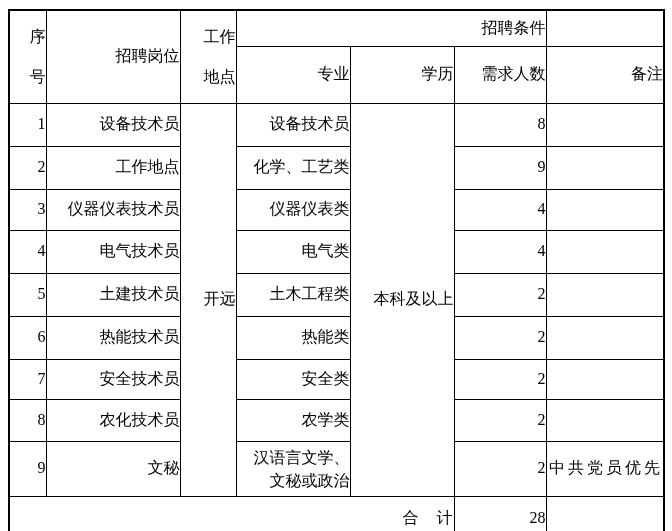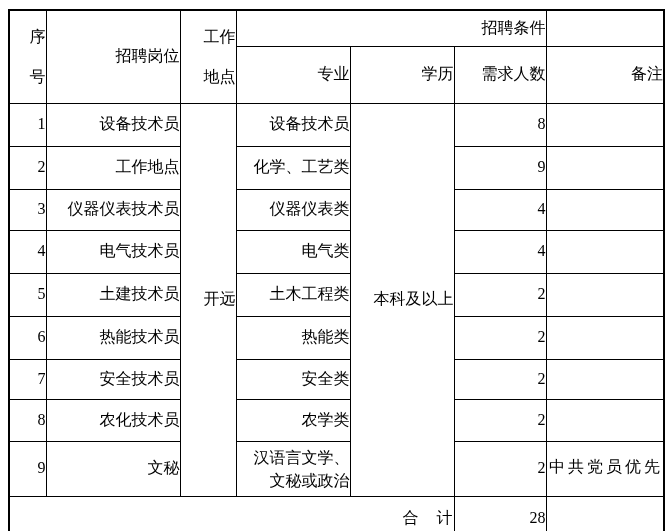--- a/index.html
+++ b/index.html
@@ -37,21 +37,20 @@
     display: inline-block;
     width: 2.15em;
     word-break: break-all;
     line-height: 40px;
     margin-left: 9px;
   }
   .major2line div { line-height: 23px; }
   td.remark-cell {
     font-size: 13px;
     letter-spacing: 3px;
-    font-family: Liberation Mono, monospace;
   }
   td.footer-label { letter-spacing: 1px; }
 </style>
 </head>
 <body>
 
 <table class="recruit">
   <colgroup>
     <col style="width:37px">
     <col style="width:134px">

